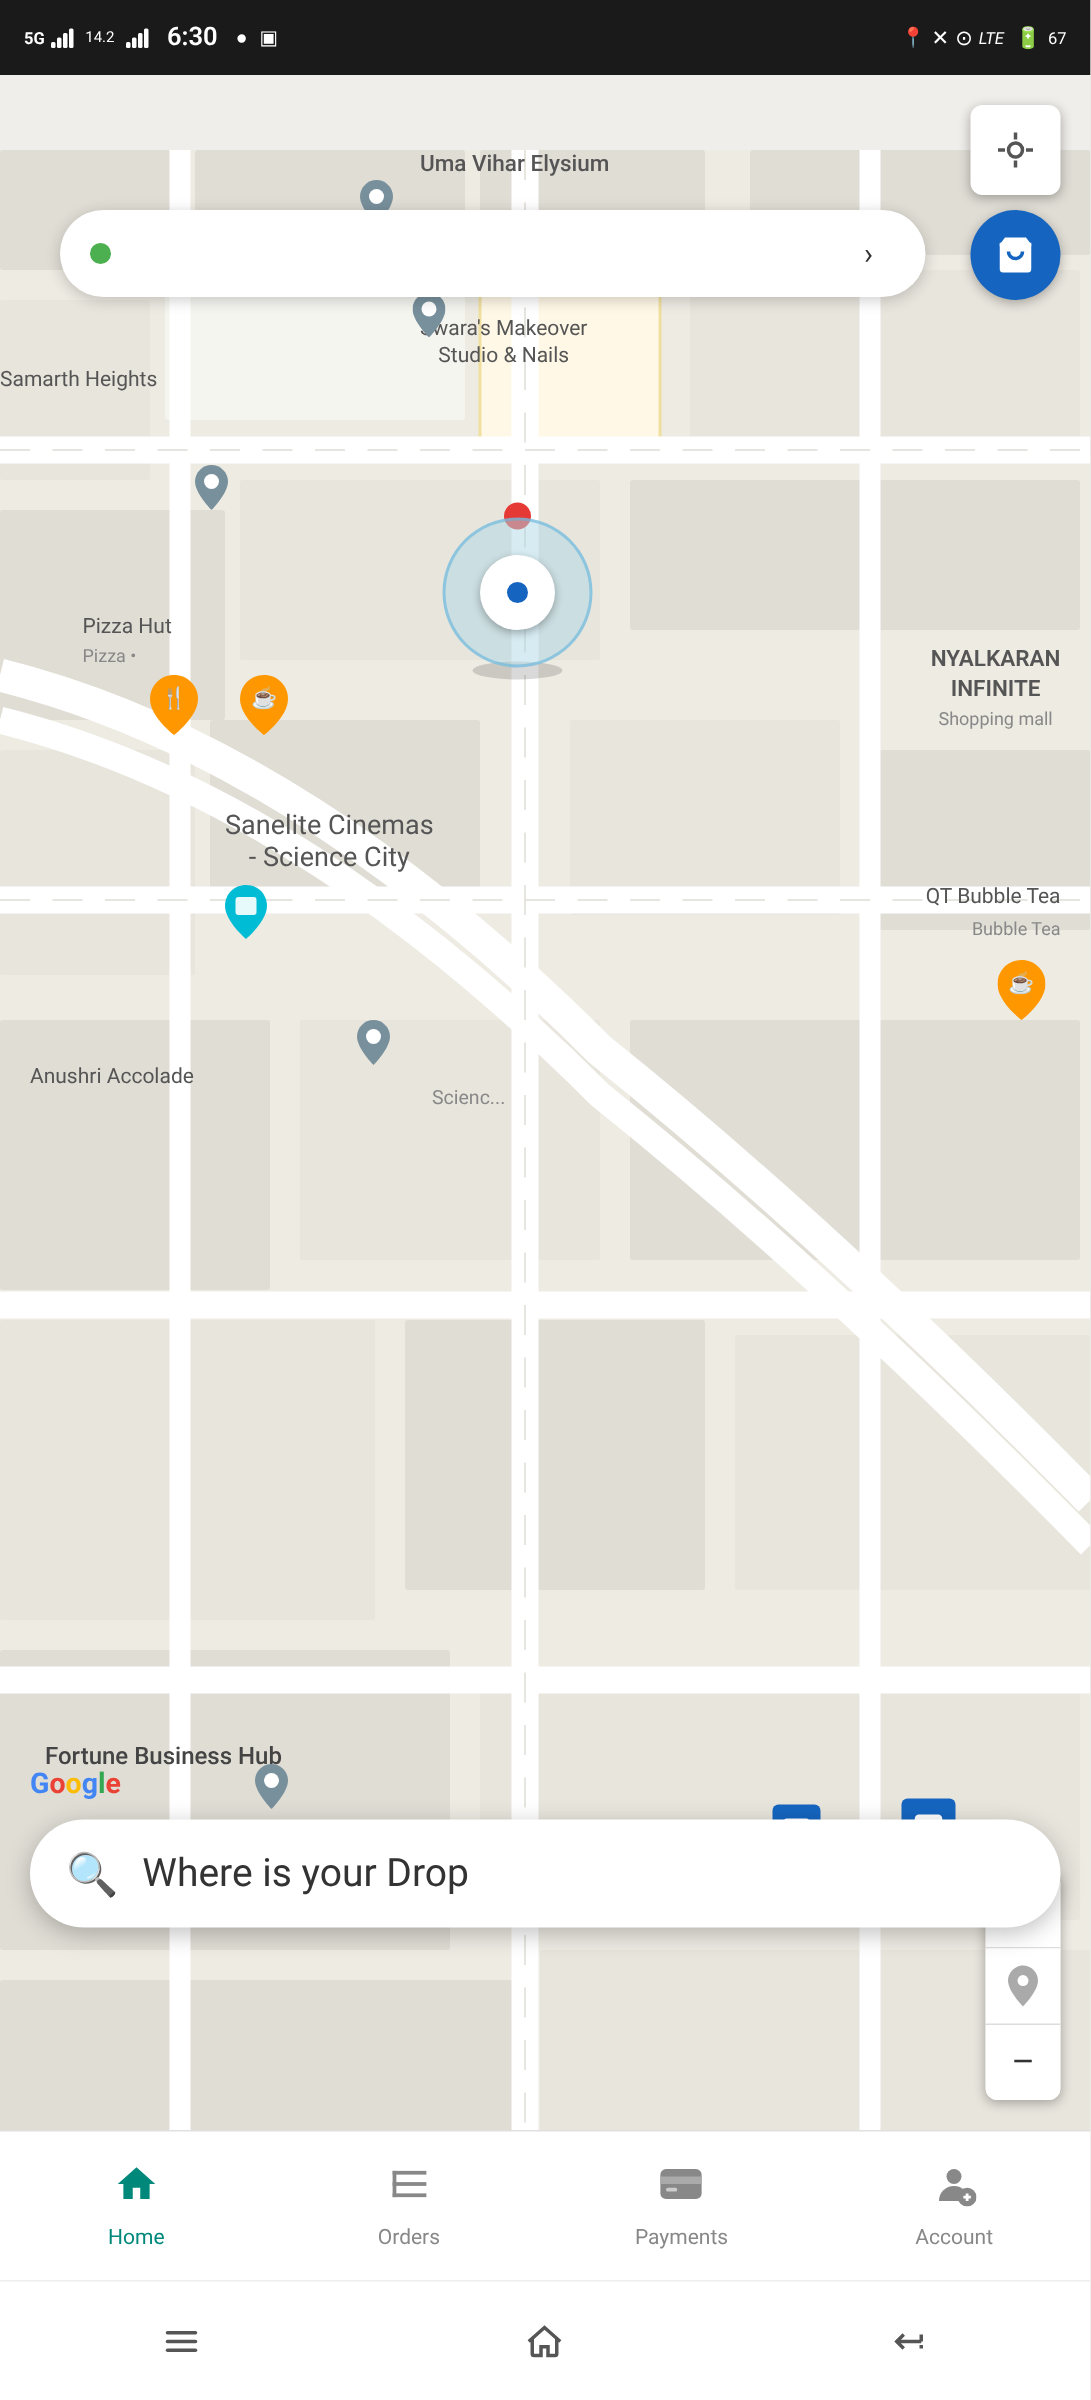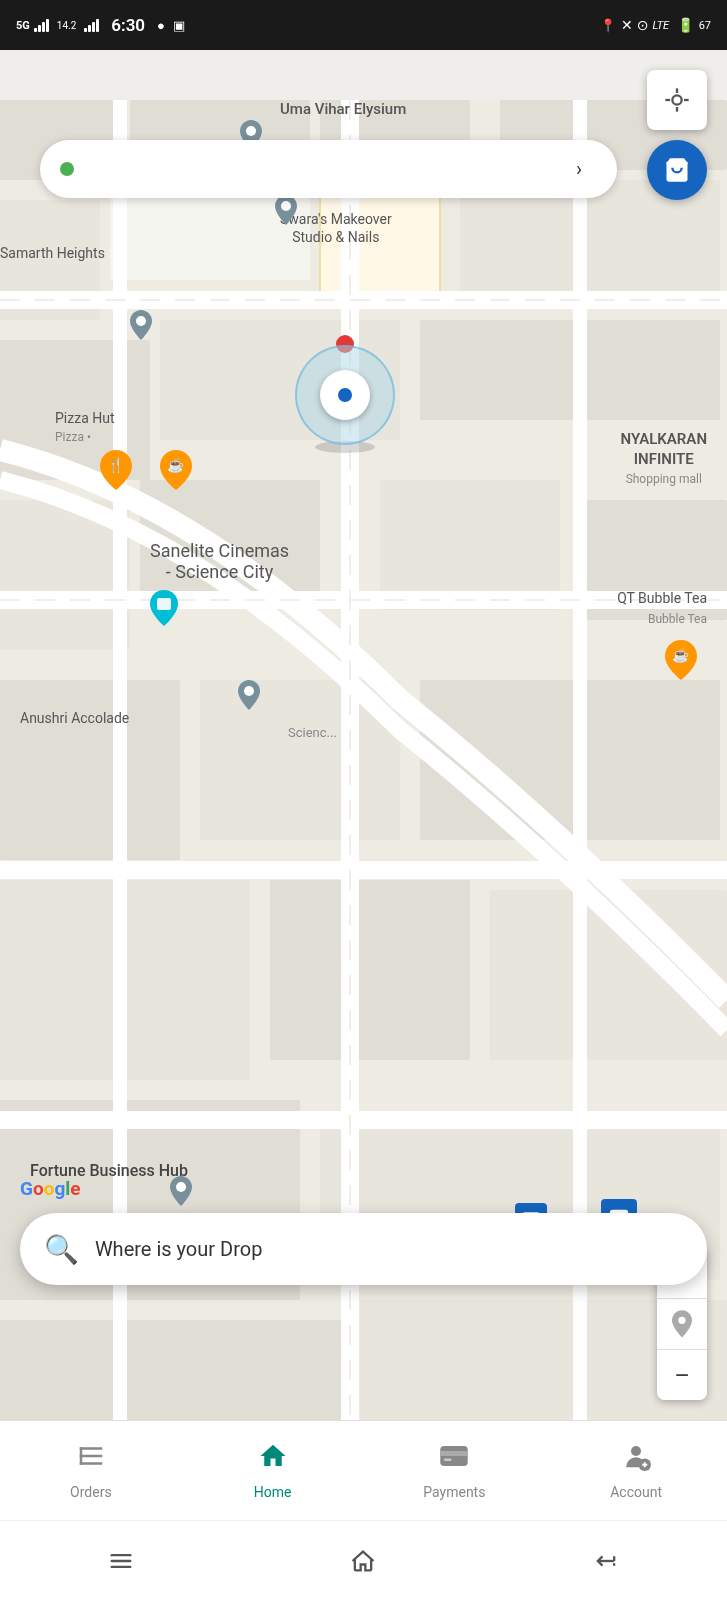--- a/index.html
+++ b/index.html
@@ -167,21 +167,21 @@
       padding: 0 24px;
       box-shadow: 0 4px 16px rgba(0,0,0,0.25);
       z-index: 20;
     }
     .search-icon-large {
       font-size: 28px;
       color: #222;
       margin-right: 16px;
     }
     .drop-search-text {
-      font-size: 20px;
+      font-size: 26px;
       color: #333;
       font-weight: 400;
     }
 
     
     .zoom-controls {
       position: absolute;
       bottom: 200px; right: 20px;
       display: flex;
       flex-direction: column;
@@ -628,39 +628,39 @@
         <path d="M11 0C5 0 0 5 0 11c0 8 11 19 11 19s11-11 11-19C22 5 17 0 11 0z" fill="#aaa"></path>
         <circle cx="11" cy="11" r="4" fill="white"></circle>
       </svg>
     </div>
     <div class="zoom-divider"></div>
     <button class="zoom-btn">−</button>
   </div>
 </div>
 
 <div class="bottom-nav">
+  <div class="nav-item active">
+    <span class="nav-icon">
+      <svg width="30" height="30" viewBox="0 0 24 24" fill="#00897B">
+        <path d="M10 20v-6h4v6h5v-8h3L12 3 2 12h3v8z"></path>
+      </svg>
+    </span>
+    <span class="nav-label" style="color:#00897B;">Home</span>
+  </div>
   <div class="nav-item">
     <span class="nav-icon">
       <svg width="30" height="30" viewBox="0 0 24 24" fill="#888">
         <rect x="3" y="5" width="18" height="2"></rect>
         <rect x="3" y="11" width="18" height="2"></rect>
         <rect x="3" y="17" width="18" height="2"></rect>
         <rect x="3" y="5" width="2" height="14"></rect>
       </svg>
     </span>
     <span class="nav-label">Orders</span>
   </div>
-  <div class="nav-item active">
-    <span class="nav-icon">
-      <svg width="30" height="30" viewBox="0 0 24 24" fill="#00897B">
-        <path d="M10 20v-6h4v6h5v-8h3L12 3 2 12h3v8z"></path>
-      </svg>
-    </span>
-    <span class="nav-label" style="color:#00897B;">Home</span>
-  </div>
   <div class="nav-item">
     <span class="nav-icon">
       <svg width="30" height="30" viewBox="0 0 24 24" fill="#888">
         <rect x="1" y="4" width="22" height="16" rx="3" ry="3"></rect>
         <rect x="1" y="8" width="22" height="4" fill="#aaa"></rect>
         <rect x="4" y="14" width="6" height="2" rx="1" fill="#ccc"></rect>
       </svg>
     </span>
     <span class="nav-label">Payments</span>
   </div>

